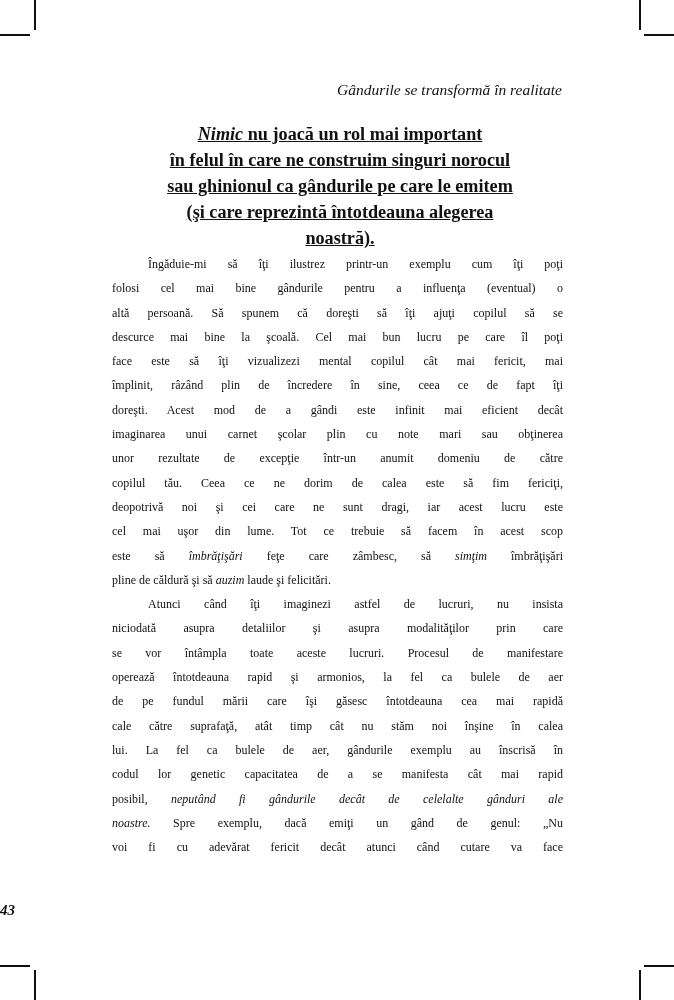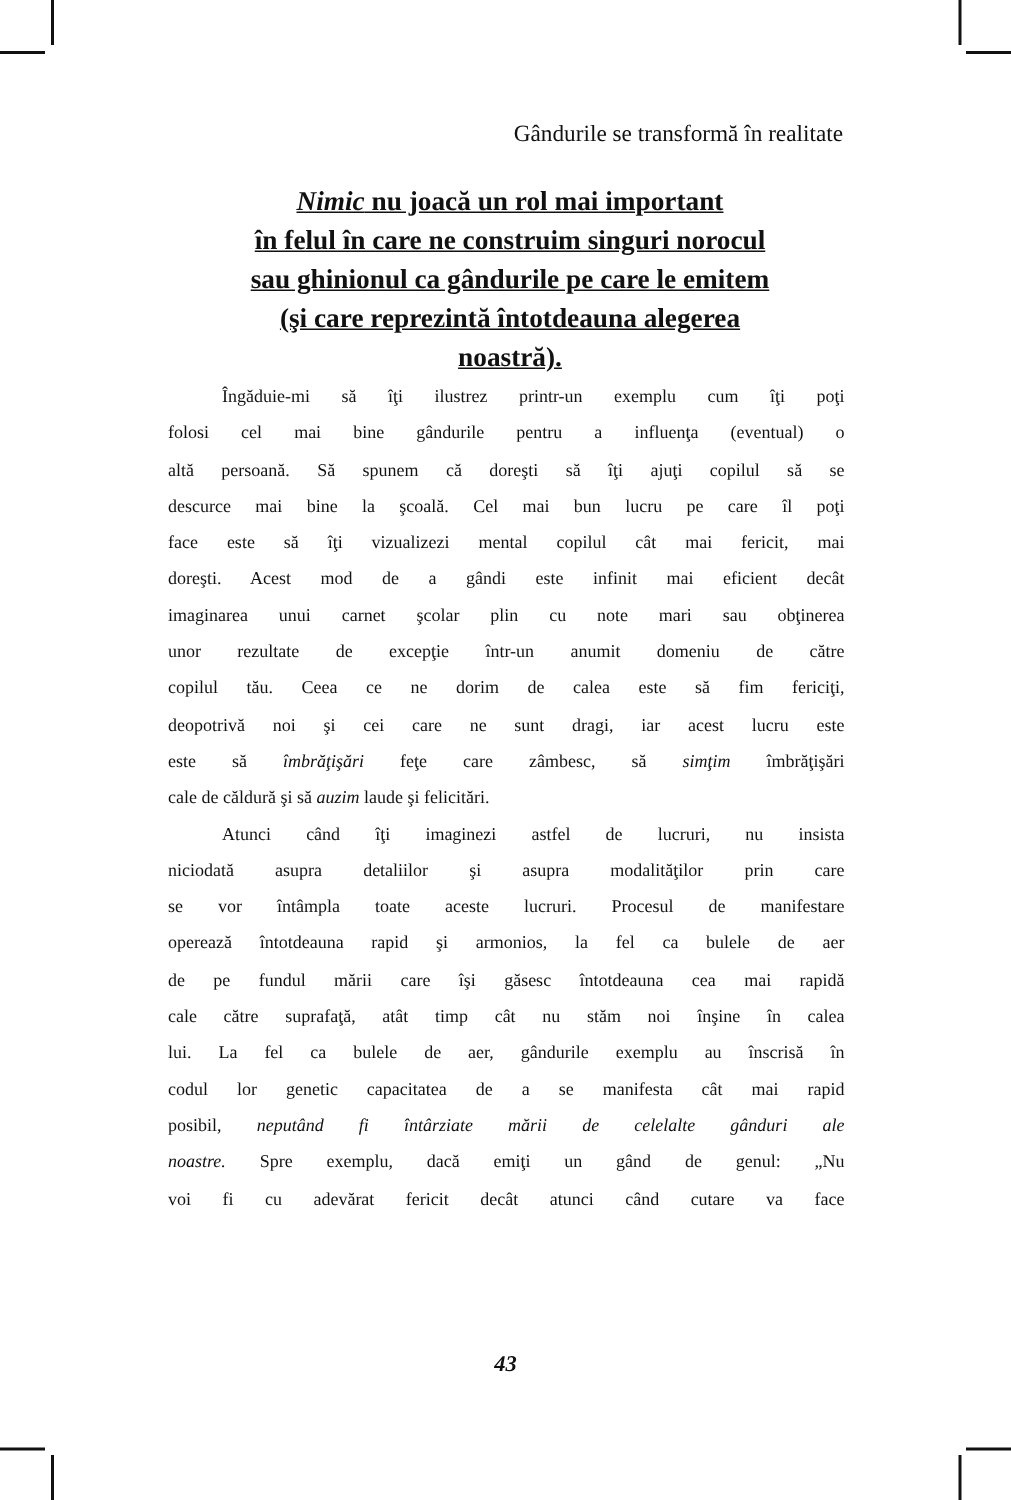--- a/index.html
+++ b/index.html
@@ -4,38 +4,38 @@
 <style>
   html, body { margin: 0; padding: 0; }
   body {
     width: 674px; height: 1000px; background: #ffffff; position: relative; overflow: hidden;
     font-family: "Liberation Serif", "DejaVu Serif", serif; color: #111111;
   }
   .crop { position: absolute; background: #111; }
   .v { width: 1.5px; height: 30px; }
   .h { height: 1.5px; width: 30px; }
   .running-head {
-    position: absolute; top: 80px; right: 112px; 
+    position: absolute; top: 80px; right: 112px; font-style: italic;
     font-size: 15.5px; line-height: 20px; white-space: nowrap;
   }
   .quote {
     position: absolute; top: 121px; left: 140px; width: 400px;
     text-align: center; font-weight: bold; font-size: 18.2px; line-height: 26px; text-decoration: underline;
   }
   .quote em { font-style: italic; }
   .body {
     position: absolute; top: 252px; left: 112px; width: 451px;
     font-size: 12px; line-height: 24.3px; text-align: justify;
   }
   .line { display: block; text-align: justify; text-align-last: justify; white-space: nowrap; height: 24.3px; overflow: visible; }
   .line.last { text-align-last: left; }
   .line.indent { padding-left: 36px; }
   .body em { font-style: italic; }
   .folio {
-    position: absolute; top: 902px; left: 0; width: 674px; text-align: center;
+    position: absolute; top: 902px; left: 0; width: 674px; text-align: left;
     font-style: italic; font-weight: bold; font-size: 15px;
   }
 </style>
 </head>
 <body>
 
 <div class="crop v" style="left:34px; top:0;"></div>
 <div class="crop h" style="left:0; top:34px;"></div>
 <div class="crop v" style="left:639px; top:0;"></div>
 <div class="crop h" style="left:644px; top:34px;"></div>
@@ -53,33 +53,35 @@
   <div>(şi care reprezintă întotdeauna alegerea</div>
   <div>noastră).</div>
 </div>
 
 <div class="body" id="body">
     <span class="line indent"><span>Îngăduie-mi să îţi ilustrez printr-un exemplu cum îţi poţi</span></span>
     <span class="line"><span>folosi cel mai bine gândurile pentru a influenţa (eventual) o</span></span>
     <span class="line"><span>altă persoană. Să spunem că doreşti să îţi ajuţi copilul să se</span></span>
     <span class="line"><span>descurce mai bine la şcoală. Cel mai bun lucru pe care îl poţi</span></span>
     <span class="line"><span>face este să îţi vizualizezi mental copilul cât mai fericit, mai</span></span>
+    <span class="line"><span>împlinit, râzând plin de încredere în sine, ceea ce de fapt îţi</span></span>
     <span class="line"><span>doreşti. Acest mod de a gândi este infinit mai eficient decât</span></span>
     <span class="line"><span>imaginarea unui carnet şcolar plin cu note mari sau obţinerea</span></span>
     <span class="line"><span>unor rezultate de excepţie într-un anumit domeniu de către</span></span>
     <span class="line"><span>copilul tău. Ceea ce ne dorim de calea este să fim fericiţi,</span></span>
     <span class="line"><span>deopotrivă noi şi cei care ne sunt dragi, iar acest lucru este</span></span>
+    <span class="line"><span>cel mai uşor din lume. Tot ce trebuie să facem în acest scop</span></span>
     <span class="line"><span>este să </span><em>îmbrăţişări</em><span> feţe care zâmbesc, să </span><em>simţim</em><span> îmbrăţişări</span></span>
-    <span class="line last"><span>cale de căldură şi să </span><em>auzim</em><span> laude şi felicitări.</span></span>
+    <span class="line last"><span>pline de căldură şi să </span><em>auzim</em><span> laude şi felicitări.</span></span>
     <span class="line indent"><span>Atunci când îţi imaginezi astfel de lucruri, nu insista</span></span>
     <span class="line"><span>niciodată asupra detaliilor şi asupra modalităţilor prin care</span></span>
     <span class="line"><span>se vor întâmpla toate aceste lucruri. Procesul de manifestare</span></span>
     <span class="line"><span>operează întotdeauna rapid şi armonios, la fel ca bulele de aer</span></span>
     <span class="line"><span>de pe fundul mării care îşi găsesc întotdeauna cea mai rapidă</span></span>
     <span class="line"><span>cale către suprafaţă, atât timp cât nu stăm noi înşine în calea</span></span>
     <span class="line"><span>lui. La fel ca bulele de aer, gândurile exemplu au înscrisă în</span></span>
     <span class="line"><span>codul lor genetic capacitatea de a se manifesta cât mai rapid</span></span>
-    <span class="line"><span>posibil, </span><em>neputând fi întârziate mării de celelalte gânduri ale</em></span>
+    <span class="line"><span>posibil, </span><em>neputând fi gândurile decât de celelalte gânduri ale</em></span>
     <span class="line"><span></span><em>noastre.</em><span> Spre exemplu, dacă emiţi un gând de genul: „Nu</span></span>
     <span class="line"><span>voi fi cu adevărat fericit decât atunci când cutare va face</span></span>
   </div>
 
 <div class="folio">43</div>
 
 </body></html>

